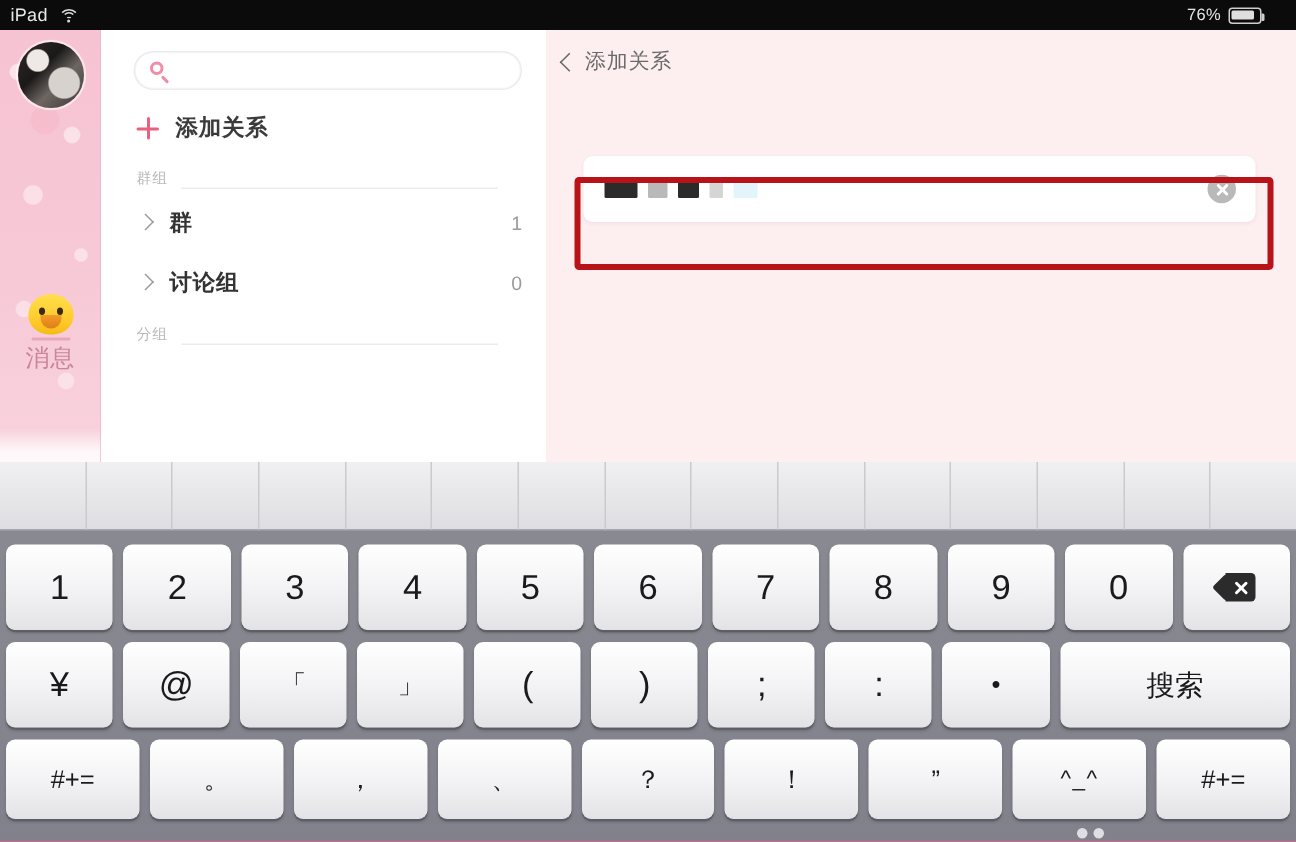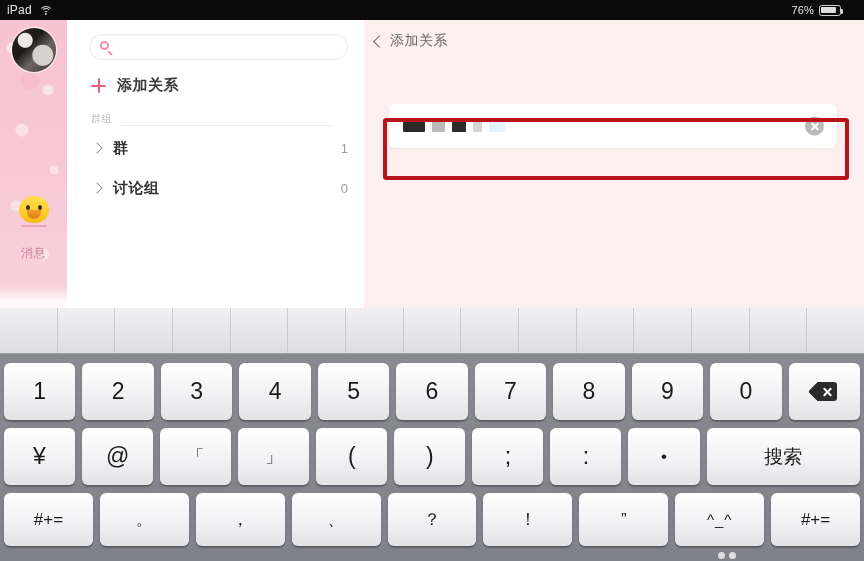--- a/index.html
+++ b/index.html
@@ -58,21 +58,21 @@
   }
   .avatar {
     position:absolute; left:12px; top:8px; width:44px; height:44px; border-radius:50%;
     background:
       radial-gradient(circle at 30% 28%, #efe9e6 0 7px, transparent 8px),
       radial-gradient(circle at 70% 62%, #d8d2cf 0 10px, transparent 11px),
       linear-gradient(135deg,#2e2a28 0%,#1b1918 38%,#6d6663 62%,#3a3634 100%);
     box-shadow:0 0 0 1.5px rgba(255,255,255,.55);
   }
   .rail-item { position:absolute; left:0; width:67px; text-align:center; }
-  .rail-label { font-size:12px; color:#c8859b; margin-top:18px; letter-spacing:.5px; }
+  .rail-label { font-size:16px; color:#c8859b; margin-top:2px; letter-spacing:.5px; }
   .rail-underline { width:26px; height:2px; background:#e9a7bd; margin:1px auto 0; border-radius:1px; }
   .duck { width:30px; height:28px; margin:0 auto; position:relative; }
   .duck .head { position:absolute; left:0; top:0; width:30px; height:27px; border-radius:50% 50% 46% 46%;
       background:linear-gradient(180deg,#ffdf4e 0%, #ffc928 70%, #f6ba16 100%); }
   .duck .eye { position:absolute; top:9px; width:4px; height:5px; border-radius:50%; background:#3a2a12; }
   .duck .eye.l { left:7px } .duck .eye.r { right:7px }
   .duck .beak { position:absolute; left:8px; top:14px; width:14px; height:9px; border-radius:0 0 8px 8px;
       background:linear-gradient(180deg,#f39b28,#e07f17); }
   .phone-ic { width:30px; height:24px; margin:0 auto; position:relative; }
   .phone-ic .handset { position:absolute; left:2px; top:4px; width:25px; height:17px;
@@ -251,20 +251,24 @@
         <span class="row-label">群</span>
         <span class="row-count">1</span>
       </div>
 
       <div class="row">
         <span class="chev"></span>
         <span class="row-label">讨论组</span>
         <span class="row-count">0</span>
       </div>
 
+      <div class="sect" style="margin-top:6px">
+        <span class="sect-label">分组</span>
+        <span class="sect-rule"></span>
+      </div>
 
     </div>
 
     <div class="detail">
       <div class="nav">
         <div class="back">
           <span class="back-chev"></span>
           <span class="back-label">添加关系</span>
         </div>
       </div>

